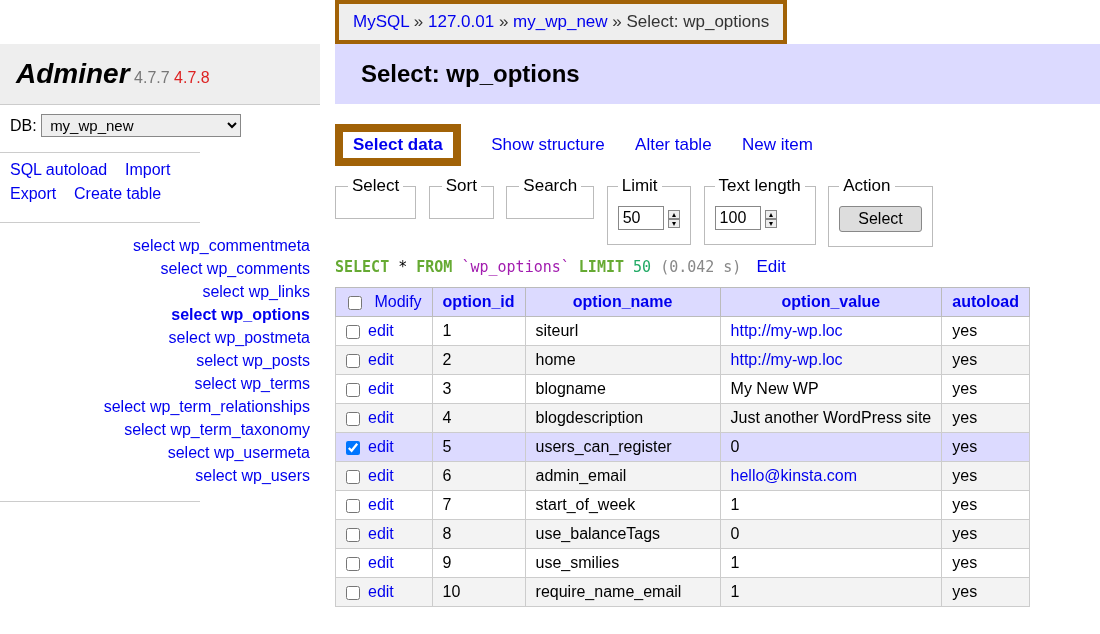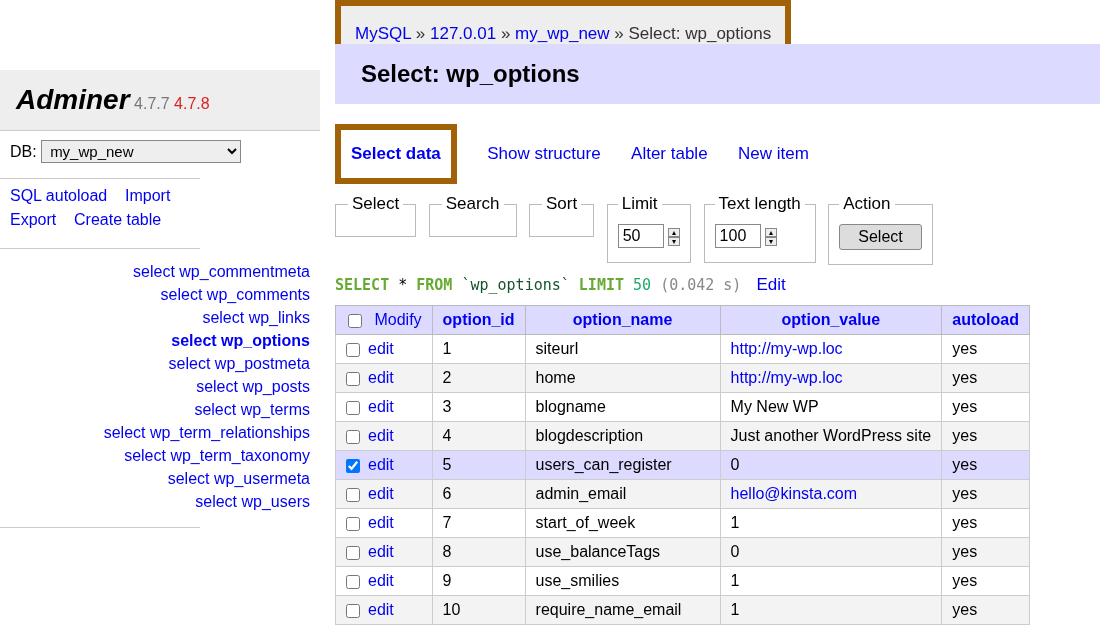--- a/index.html
+++ b/index.html
@@ -1,54 +1,54 @@
 <!DOCTYPE html>
 <html><head>
 <meta charset="utf-8">
 <style>
 * { box-sizing: border-box; margin: 0; padding: 0; }
 body { font-family: Arial, sans-serif; font-size: 16px; width: 1100px; height: 634px; overflow: hidden; color: #000; }
 a { color: #0000ee; text-decoration: none; }
-.header-bar { background: #eee; border: 6px solid #a16207; margin-left: 335px; padding: 18px 14px; display: inline-block; font-size: 17px; }
+.header-bar { background: #eee; border: 4px solid #a16207; margin-left: 335px; padding: 8px 14px; display: inline-block; font-size: 17px; }
 .header-bar .sep { color: #333; }
 .header-bar .plain { color: #333; }
 
-.sidebar { position: absolute; left: 0; top: 44px; width: 320px; margin-top: 26px; }
+.sidebar { position: absolute; left: 0; top: 44px; width: 320px; }
 .brand-box { background: #eee; padding: 14px 16px 14px 16px; border-bottom: 1px solid #ccc; }
 .brand-box h1 { font-style: italic; font-size: 28px; font-weight: bold; display: inline; }
 .brand-box .ver { color: #777; font-size: 16px; }
 .brand-box .ver-red { color: #d22; font-size: 16px; }
 
 .db-row { padding: 9px 10px; }
 .db-row select { font-size: 15px; width: 200px; background: #eee; border: 1px solid #888; padding: 1px 4px; }
 
 .links-block { padding: 2px 10px 10px 10px; line-height: 24px; }
 .divider { border-top: 1px solid #ccc; border-bottom: 1px solid #fff; height: 0; margin: 6px 0 2px 0; width: 200px; }
 
 .tables { padding: 8px 10px; line-height: 23px; text-align: right; }
 
 .main { position: absolute; left: 335px; top: 44px; right: 0; }
 .page-title-bar { background: #dcdaff; padding: 16px 26px; margin-top: 0; font-size: 24px; font-weight: bold; }
 
 .tabs { margin: 20px 0 10px 0; }
 .tab { display: inline-block; margin-right: 26px; font-size: 17px; color: #0000ee; }
-.tab.active { border: 6px solid #a16207; padding: 14px 10px; font-weight: bold; }
+.tab.active { border: 8px solid #a16207; padding: 3px 10px; font-weight: bold; }
 
 .fieldsets { margin: 10px 0; }
 fieldset { display: inline-block; border: 1px solid #bbb; padding: 10px 10px 14px 10px; margin-right: 8px; vertical-align: top; }
 legend { color: #000; font-size: 17px; padding: 0 4px; }
 fieldset input.num { width: 46px; font-size: 16px; padding: 2px 4px; border: 1px solid #888; }
 fieldset .spin { display: inline-block; width: 12px; vertical-align: middle; }
 fieldset .spin div { border: 1px solid #888; font-size: 8px; line-height: 7px; text-align: center; background: #eee; }
 fieldset.small { min-width: 30px; min-height: 26px; padding: 4px 12px 18px 12px; }
 fieldset button.select-btn { padding: 3px 18px; border-radius: 3px; border: 1px solid #888; background: #ddd; font-size: 16px; }
 
 .sql-line { margin: 8px 0 10px 0; font-family: monospace; font-size: 15px; }
 .sql-line .kw { color: #6a3; font-weight: bold; }
-.sql-line .tbl { color: #14532d; }
+.sql-line .tbl { color: #a21caf; }
 .sql-line .lit { color: #2a6; }
 .sql-line .time { color: #888; }
 .sql-line .edit { font-family: Arial, sans-serif; font-size: 17px; color: #0000ee; margin-left: 6px; }
 
 table.data { border-collapse: collapse; font-size: 16px; margin-top: 4px; }
 table.data th { background: #dcdaff; border: 1px solid #bbb; padding: 5px 10px; color: #0000ee; font-weight: bold; text-align: center; }
 table.data th.modcol { color: #0000ee; font-weight: normal; padding-left: 12px; }
 table.data td { border: 1px solid #ccc; padding: 5px 10px; }
 table.data tr.r0 { background: #fff; }
 table.data tr.r1 { background: #f3f3f3; }
@@ -121,24 +121,24 @@
     <a class="tab">Show structure</a>
     <a class="tab">Alter table</a>
     <a class="tab">New item</a>
   </div>
 
   <div class="fieldsets">
     <fieldset class="small">
       <legend>Select</legend>
     </fieldset>
     <fieldset class="small">
+      <legend>Sort</legend>
+    </fieldset>
+    <fieldset class="small">
       <legend>Search</legend>
-    </fieldset>
-    <fieldset class="small">
-      <legend>Sort</legend>
     </fieldset>
     <fieldset>
       <legend>Limit</legend>
       <input class="num" value="50" style="">
       <span class="spin"><div>▴</div><div>▾</div></span>
     </fieldset>
     <fieldset>
       <legend>Text length</legend>
       <input class="num" value="100" style="">
       <span class="spin"><div>▴</div><div>▾</div></span>

